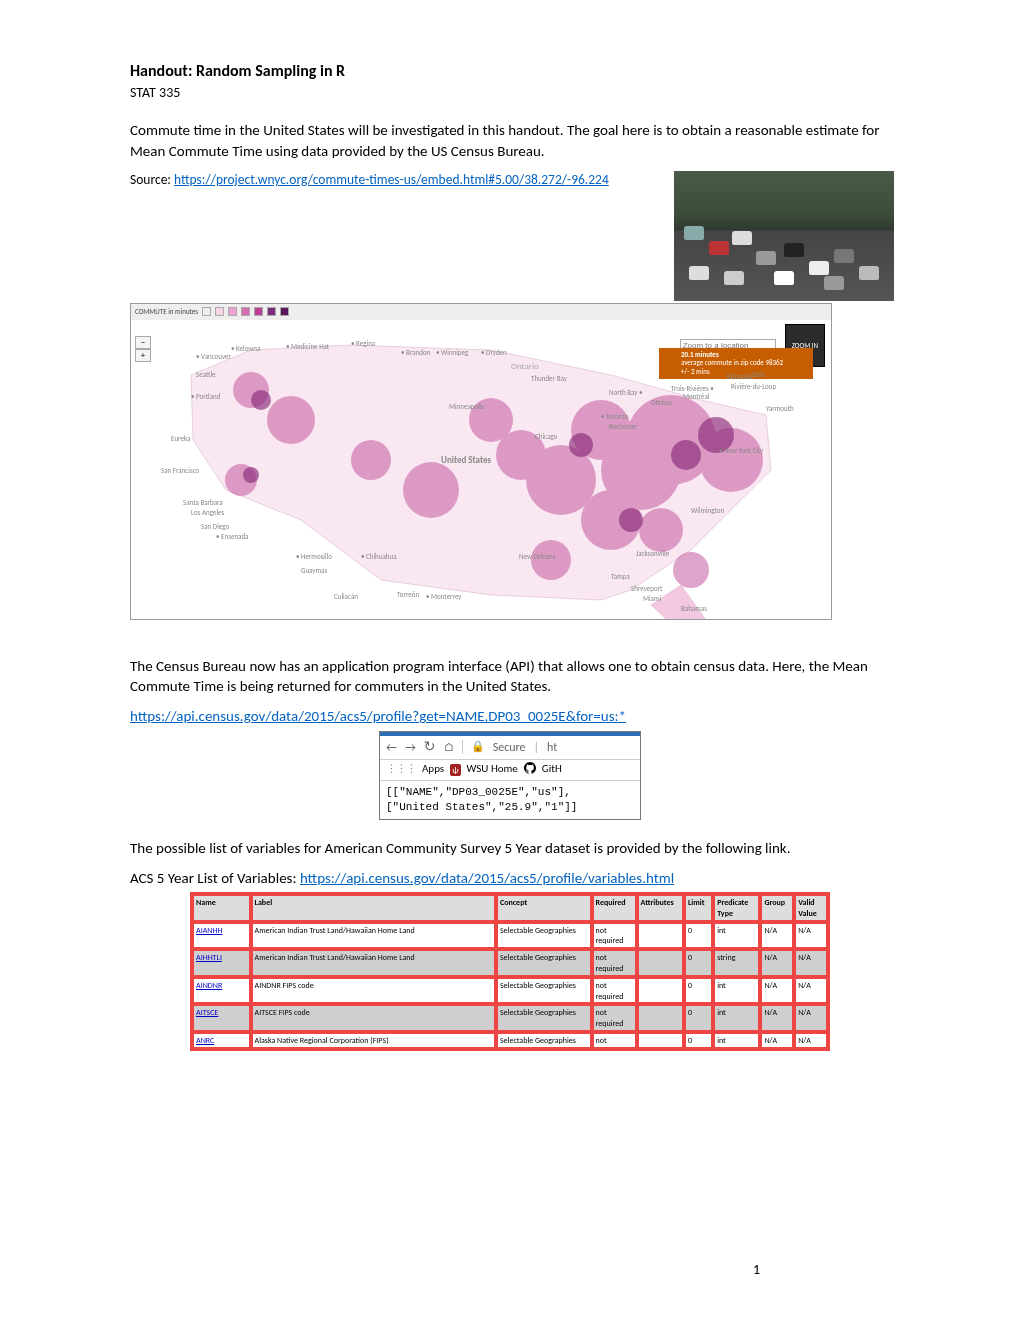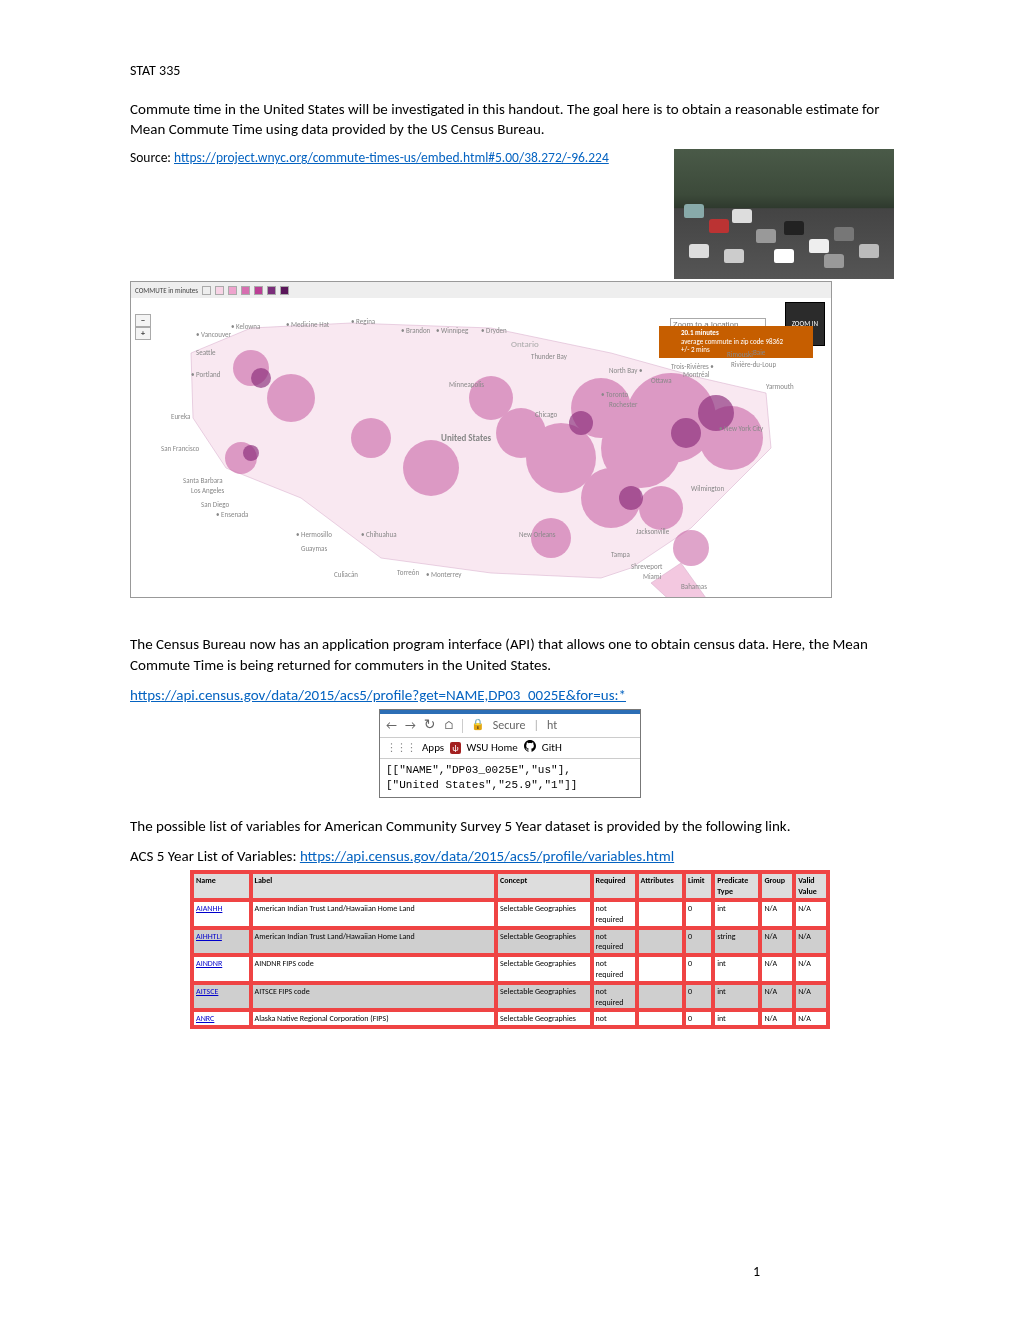--- a/index.html
+++ b/index.html
@@ -94,21 +94,21 @@
     align-items:center;
     gap:4px;
   }
   .map-top .sq{width:7px;height:7px;border:1px solid #aaa;}
   .map-top .sq.active{background:#7a2e7a;}
   .map-controls {
     position: absolute;
     right: 6px;
     top: 20px;
     display: flex;
-    gap: 19px;
+    gap: 9px;
     align-items: center;
   }
   .map-controls input{
     width:90px; height:11px; font-size:8px; border:1px solid #aaa; padding:0 2px;
   }
   .map-controls .zoom-btn{
     background:#2b2b2b;color:#fff;font-size:7px;padding:16px 6px;border:1px solid #000;
   }
   .zoom-stack{
     position:absolute; left:4px; top:32px; width:16px;
@@ -208,20 +208,21 @@
     bottom:40px;
     font-size:14px;
   }
   .wrap{position:relative;min-height:1260px;}
 </style>
 </head>
 <body>
 
 <div class="wrap">
 
+<div class="title">Handout:  Random Sampling in R</div>
 <div class="course">STAT 335</div>
 
 <div class="para">Commute time in the United States will be investigated in this handout.  The goal here is to obtain a reasonable estimate for Mean Commute Time using data provided by the US Census Bureau.</div>
 
 <div class="top-cluster">
   <div class="top-left">
     <div class="source-row">
       <span>Source:  </span><a class="link" href="#">https://project.wnyc.org/commute-times-us/embed.html#5.00/38.272/-96.224</a>
     </div>
   </div>

